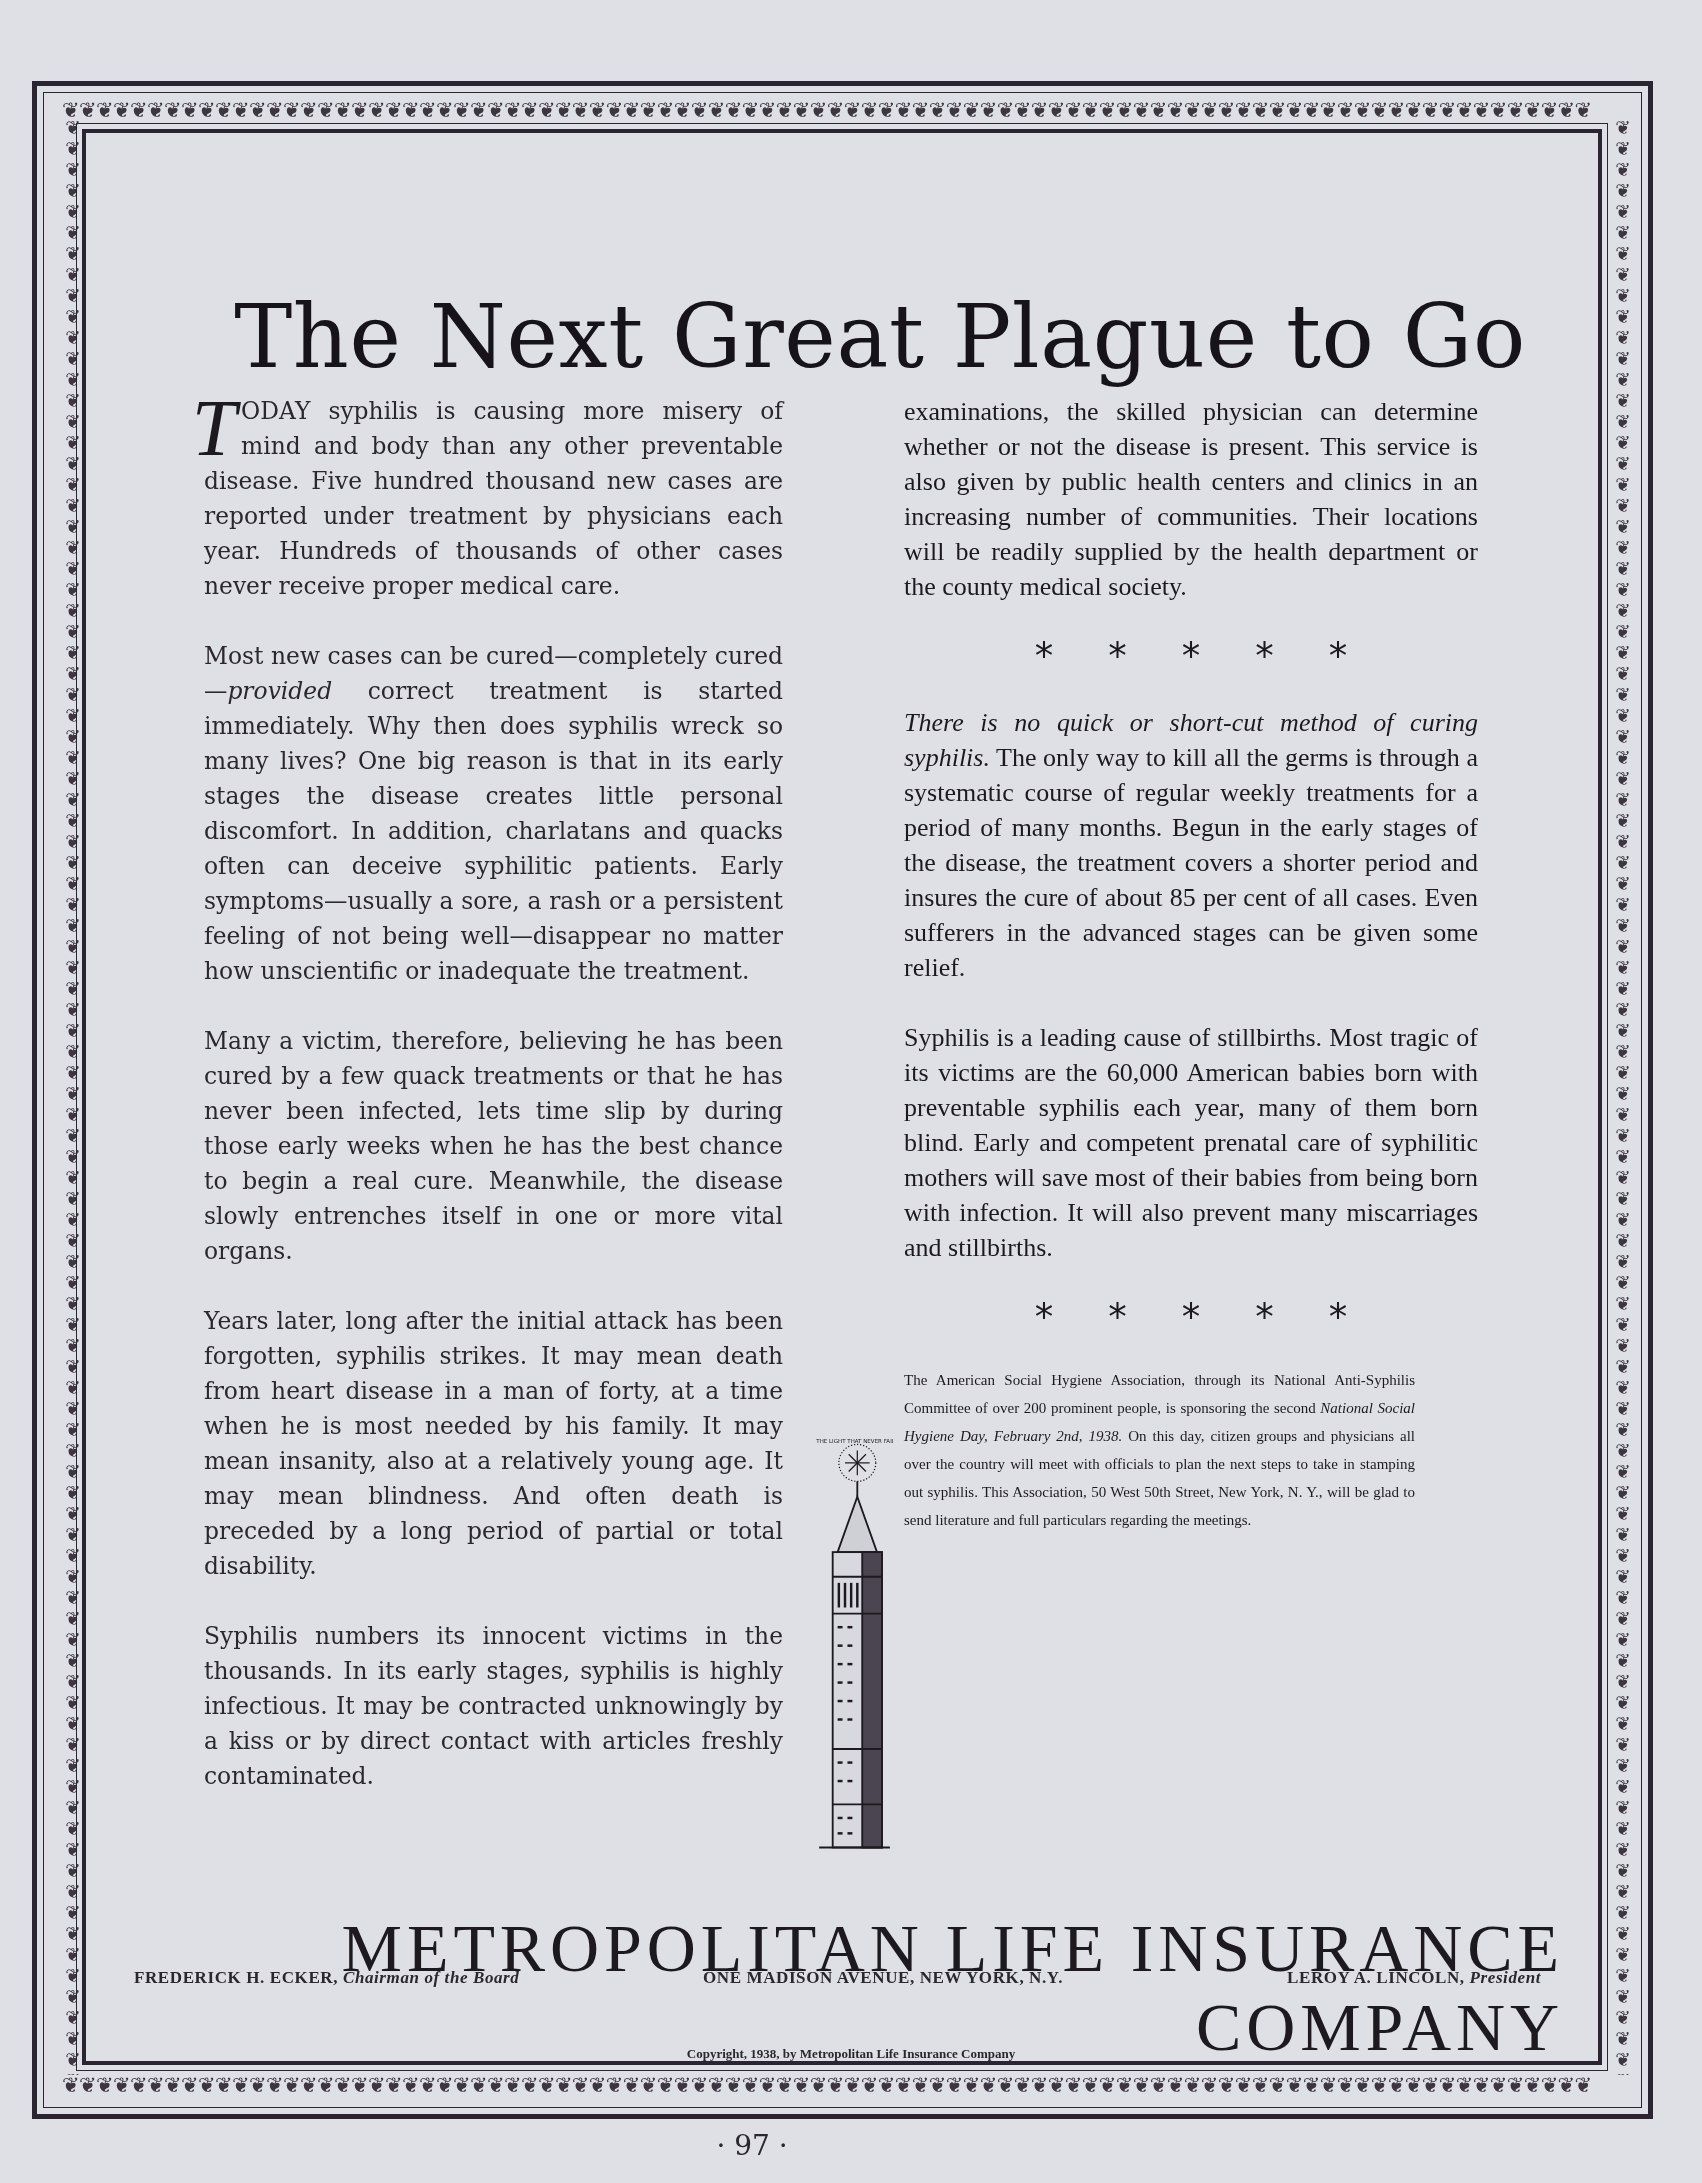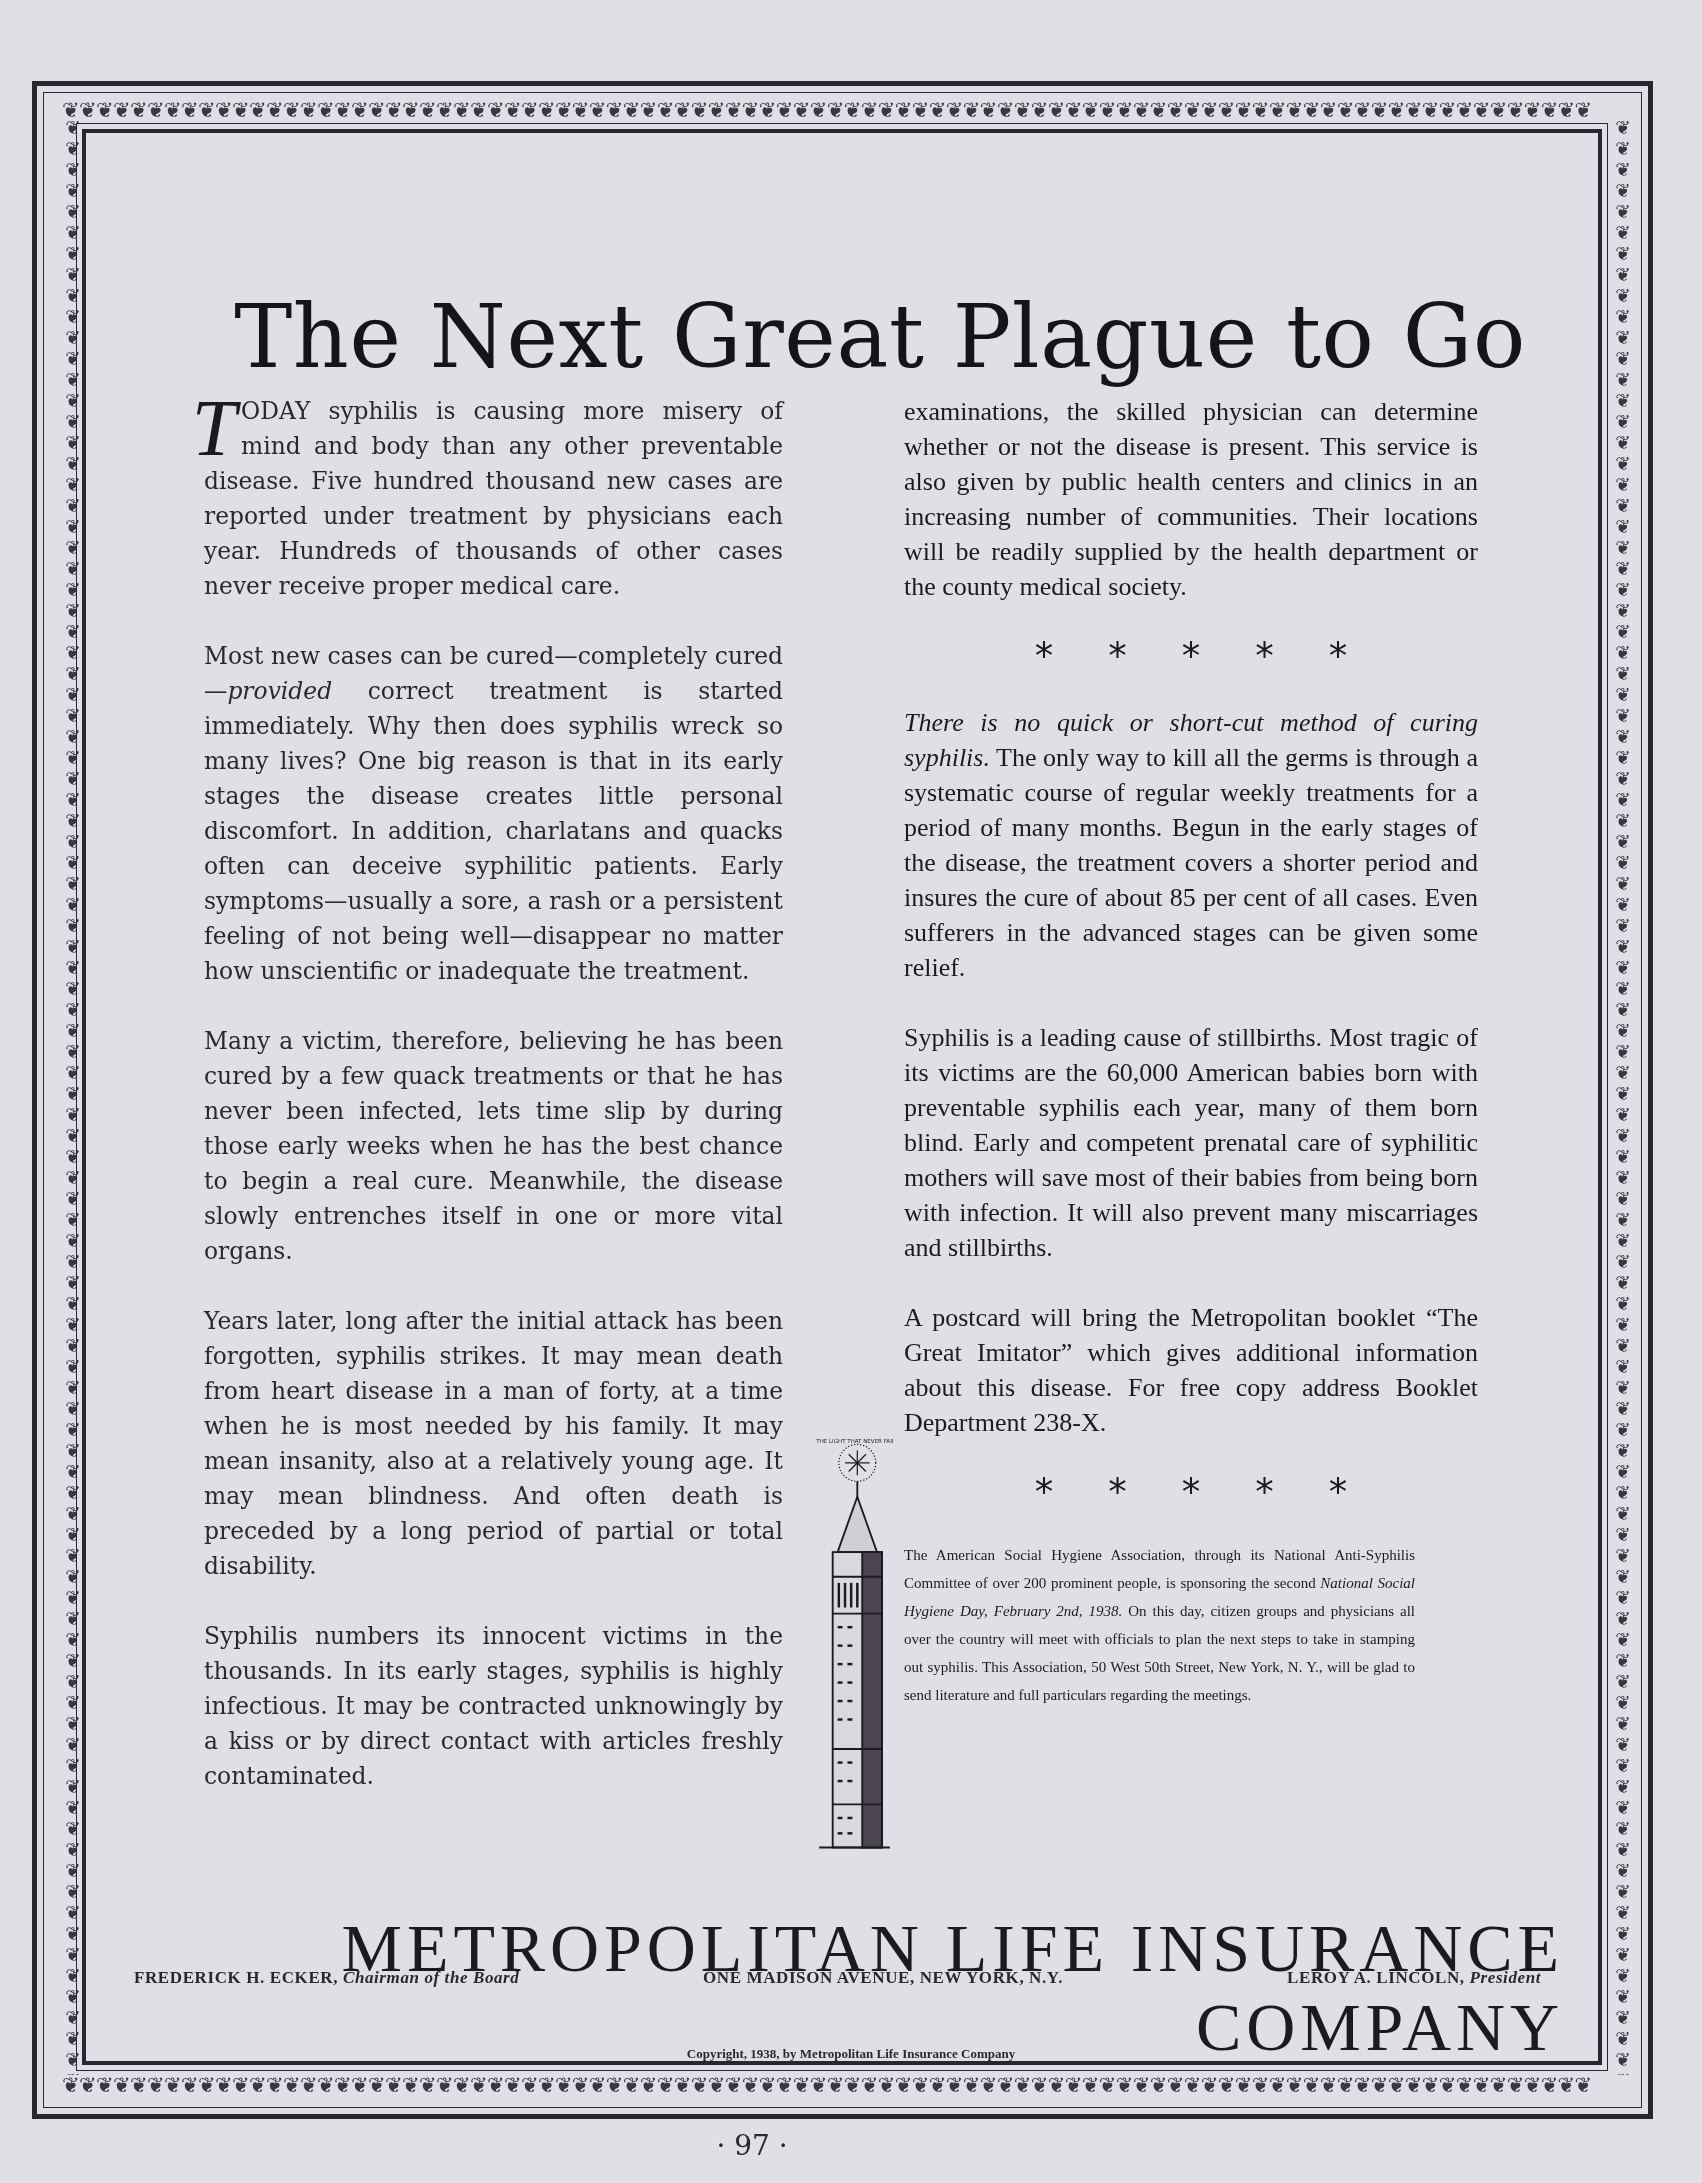--- a/index.html
+++ b/index.html
@@ -160,21 +160,20 @@
   </g>
 </svg>
 
 <div class="col col-right">
   <p>examinations, the skilled physician can determine whether or not the disease is present. This service is also given by public health centers and clinics in an increasing number of communities. Their locations will be readily supplied by the health department or the county medical society.</p>
   <div class="stars">*****</div>
   <p>
     <em>There is no quick or short-cut method of curing syphilis.</em><span> The only way to kill all the germs is through a systematic course of regular weekly treatments for a period of many months. Begun in the early stages of the disease, the treatment covers a shorter period and insures the cure of about 85 per cent of all cases. Even sufferers in the advanced stages can be given some relief.</span>
   </p>
   <p>Syphilis is a leading cause of stillbirths. Most tragic of its victims are the 60,000 American babies born with preventable syphilis each year, many of them born blind. Early and competent prenatal care of syphilitic mothers will save most of their babies from being born with infection. It will also prevent many miscarriages and stillbirths.</p>
-  <p>A postcard will bring the Metropolitan booklet “The Great Imitator” which gives additional information about this disease. For free copy address Booklet Department 238-X.</p>
   <div class="stars">*****</div>
   <p class="small-block">
     <span>The American Social Hygiene Association, through its National Anti-Syphilis Committee of over 200 prominent people, is sponsoring the second </span><em>National Social Hygiene Day, February 2nd, 1938.</em><span> On this day, citizen groups and physicians all over the country will meet with officials to plan the next steps to take in stamping out syphilis. This Association, 50 West 50th Street, New York, N. Y., will be glad to send literature and full particulars regarding the meetings.</span>
   </p>
 </div>
 
 <div class="company">METROPOLITAN LIFE INSURANCE COMPANY</div>
 <div class="sig sig-left">
   <span>FREDERICK H. ECKER, </span><i>Chairman of the Board</i>
 </div>

